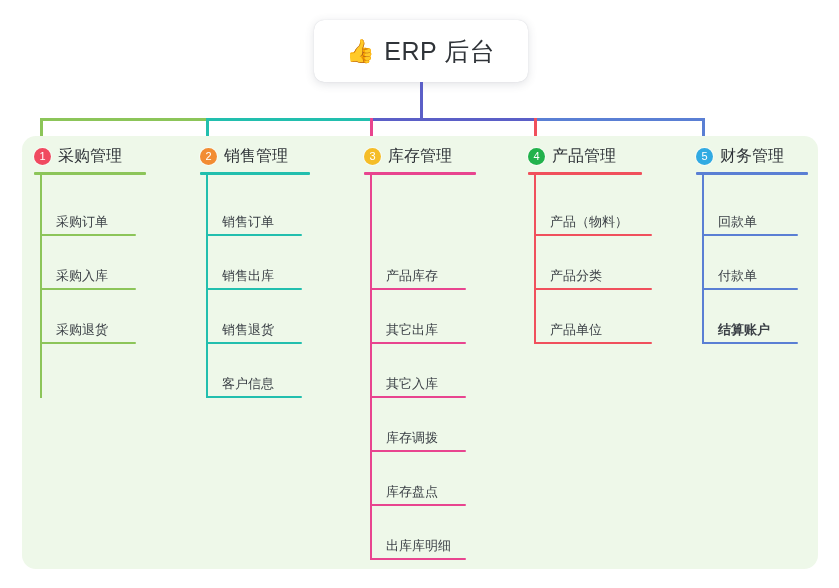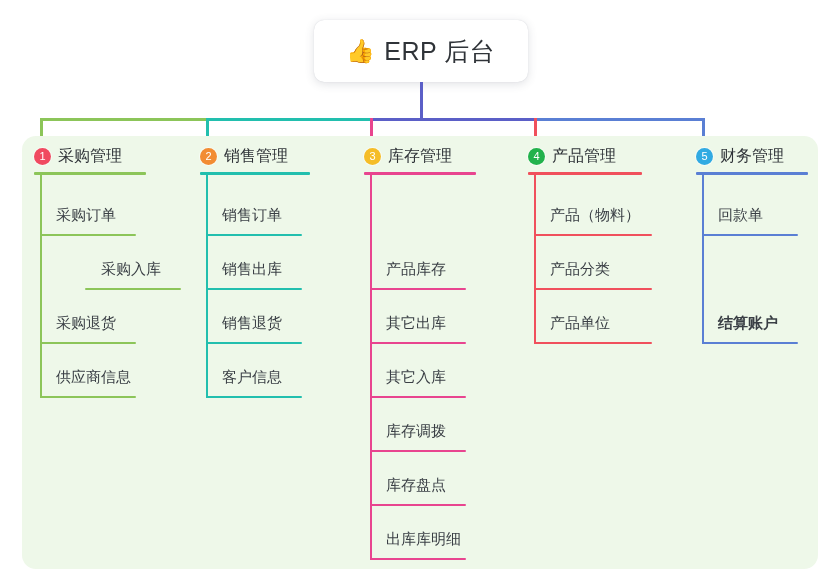--- a/index.html
+++ b/index.html
@@ -46,22 +46,22 @@
     box-shadow:0 0 0 1px rgba(255,255,255,.55);
   }
   .head-text{font-size:16px;color:#2f3338;}
   .head-rule{position:absolute;left:0;top:36px;height:3px;border-radius:1px;}
 
   
   .spine{position:absolute;width:2px;left:6px;top:39px;}
 
   .item{position:absolute;left:6px;}
   .item-label{
-    position:absolute;left:16px;bottom:11px;
-    font-size:15px;color:#3a3f45;white-space:nowrap;
+    position:absolute;left:16px;bottom:5px;
+    font-size:13px;color:#3a3f45;white-space:nowrap;
   }
   .item-rule{position:absolute;left:0;bottom:0;height:2px;border-radius:1px;}
 </style>
 </head>
 <body>
 
 <div id="canvas">
 
   <div class="title-card">
     <div class="title-inner">
@@ -90,30 +90,26 @@
         <div class="col-head">
           <span class="badge" style="background: rgb(240, 74, 96);">1</span>
           <span class="head-text">采购管理</span>
         </div>
         <div class="head-rule" style="width: 112px; background: rgb(140, 197, 89);"></div>
         <div class="spine" style="height: 223px; background: rgb(140, 197, 89);"></div>
         <div class="item" style="top: 72px; width: 96px; height: 28px;">
           <span class="item-label">采购订单</span>
           <div class="item-rule" style="width: 96px; background: rgb(140, 197, 89);"></div>
         </div>
-        <div class="item" style="top: 126px; width: 96px; height: 28px; margin-left: 45px;">
+        <div class="item" style="top: 126px; width: 96px; height: 28px;">
           <span class="item-label">采购入库</span>
           <div class="item-rule" style="width: 96px; background: rgb(140, 197, 89);"></div>
         </div>
         <div class="item" style="top: 180px; width: 96px; height: 28px;">
           <span class="item-label">采购退货</span>
-          <div class="item-rule" style="width: 96px; background: rgb(140, 197, 89);"></div>
-        </div>
-        <div class="item" style="top: 234px; width: 96px; height: 28px;">
-          <span class="item-label">供应商信息</span>
           <div class="item-rule" style="width: 96px; background: rgb(140, 197, 89);"></div>
         </div>
       </div>
       <div class="col" style="left: 200px; top: 136px; width: 136px; height: 433px;">
         <div class="col-head">
           <span class="badge" style="background: rgb(242, 140, 51);">2</span>
           <span class="head-text">销售管理</span>
         </div>
         <div class="head-rule" style="width: 110px; background: rgb(34, 191, 174);"></div>
         <div class="spine" style="height: 223px; background: rgb(34, 191, 174);"></div>
@@ -190,20 +186,24 @@
         <div class="col-head">
           <span class="badge" style="background: rgb(49, 170, 226);">5</span>
           <span class="head-text">财务管理</span>
         </div>
         <div class="head-rule" style="width: 112px; background: rgb(90, 127, 212);"></div>
         <div class="spine" style="height: 169px; background: rgb(90, 127, 212);"></div>
         <div class="item" style="top: 72px; width: 96px; height: 28px;">
           <span class="item-label">回款单</span>
           <div class="item-rule" style="width: 96px; background: rgb(90, 127, 212);"></div>
         </div>
+        <div class="item" style="top: 126px; width: 96px; height: 28px;">
+          <span class="item-label">付款单</span>
+          <div class="item-rule" style="width: 96px; background: rgb(90, 127, 212);"></div>
+        </div>
         <div class="item" style="top: 180px; width: 96px; height: 28px; font-weight: bold;">
           <span class="item-label">结算账户</span>
           <div class="item-rule" style="width: 96px; background: rgb(90, 127, 212);"></div>
         </div>
       </div>
     </div>
 
 </div>
 
 </body></html>

